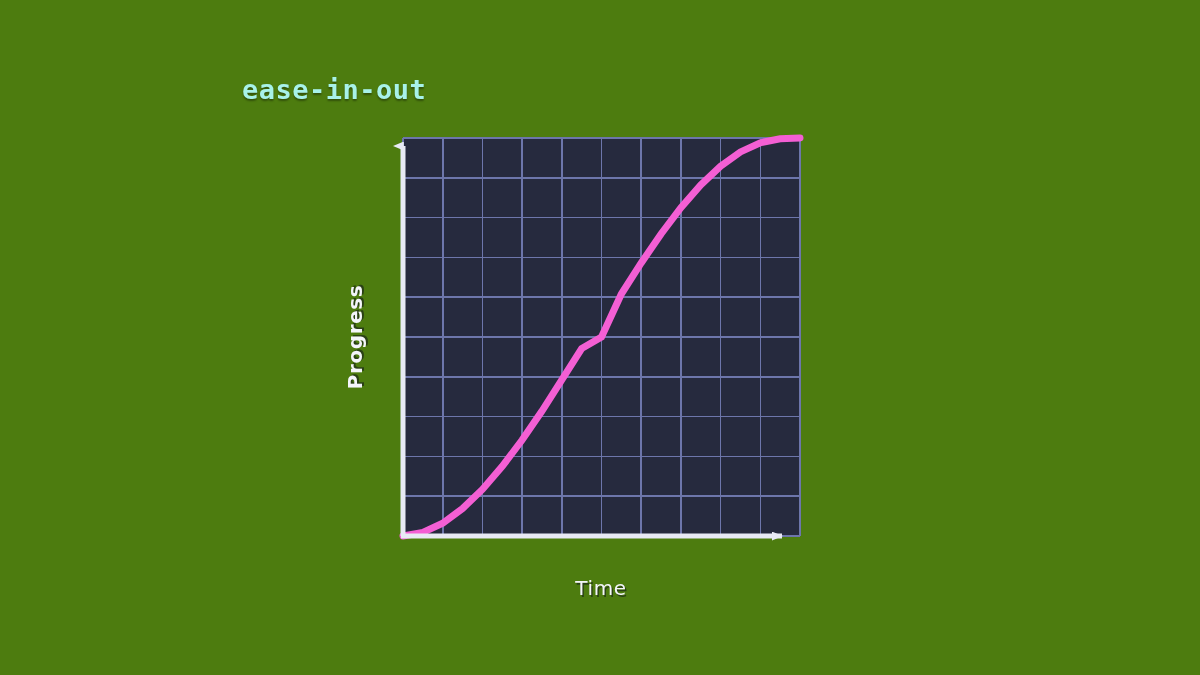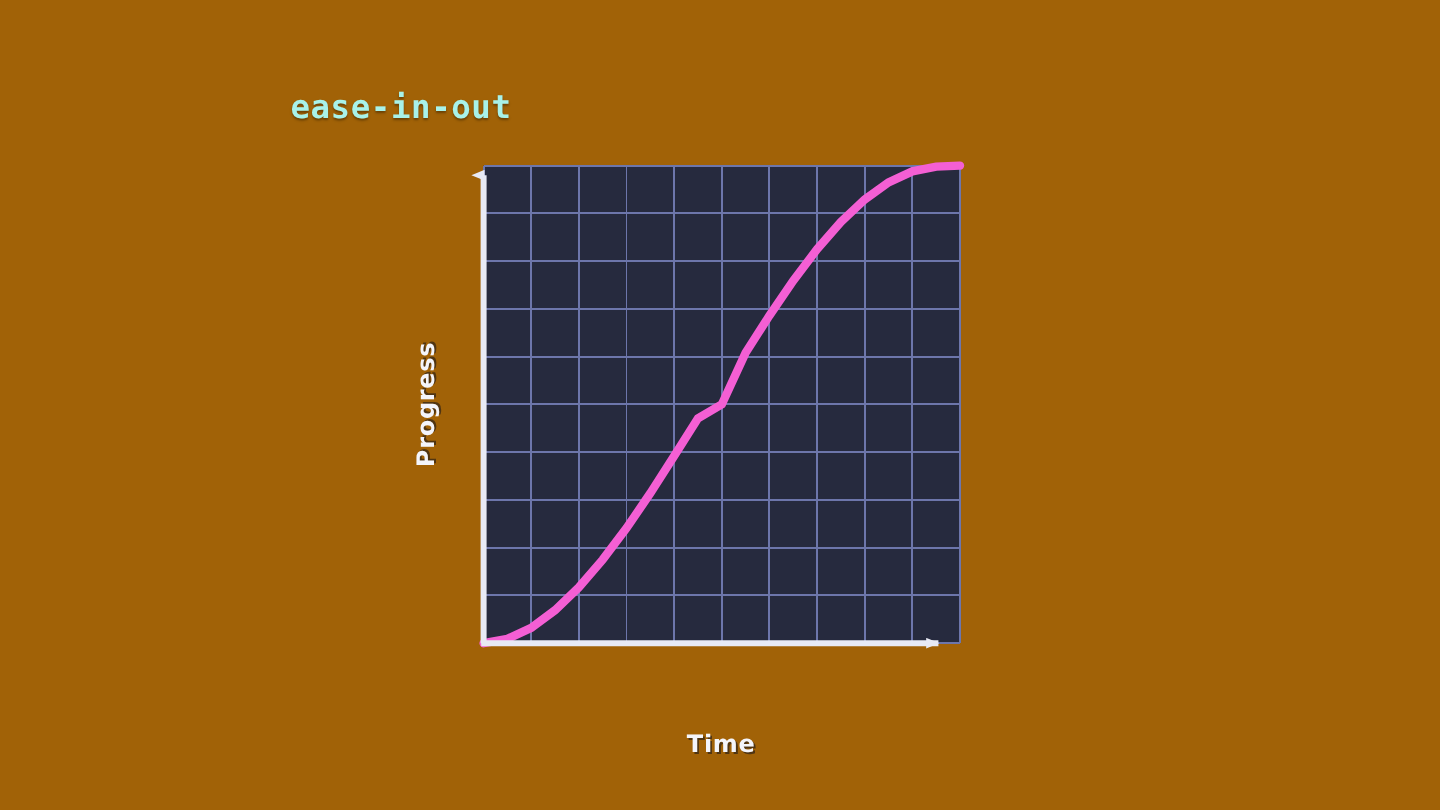--- a/index.html
+++ b/index.html
@@ -10,21 +10,21 @@
     width: 1200px;
     height: 675px;
     overflow: hidden;
     background: #2a2e44;
     font-family: "DejaVu Sans", sans-serif;
   }
   #stage {
     position: relative;
     width: 1200px;
     height: 675px;
-    background: #a16207;
+    background: #4d7c0f;
   }
   #chart-title {
     position: absolute;
     left: 242px;
     top: 74px;
     font-family: "DejaVu Sans Mono", monospace;
     font-weight: bold;
     font-size: 27px;
     letter-spacing: 0.5px;
     color: #a8f2e9;
@@ -48,24 +48,24 @@
     font-weight: bold;
     font-size: 20px;
     letter-spacing: 0.6px;
     color: #f4f5fb;
     white-space: nowrap;
     text-shadow: 1.5px 1.5px 0 rgba(14,16,28,0.55);
   }
   #x-axis-label {
     position: absolute;
     left: 601px;
-    top: 620px;
+    top: 588px;
     transform: translate(-50%, -50%);
     font-family: "DejaVu Sans", sans-serif;
-    font-weight: bold;
+    font-weight: normal;
     font-size: 20px;
     letter-spacing: 0.6px;
     color: #f4f5fb;
     white-space: nowrap;
     text-shadow: 1.5px 1.5px 0 rgba(14,16,28,0.55);
   }
 </style>
 </head>
 <body>
 

